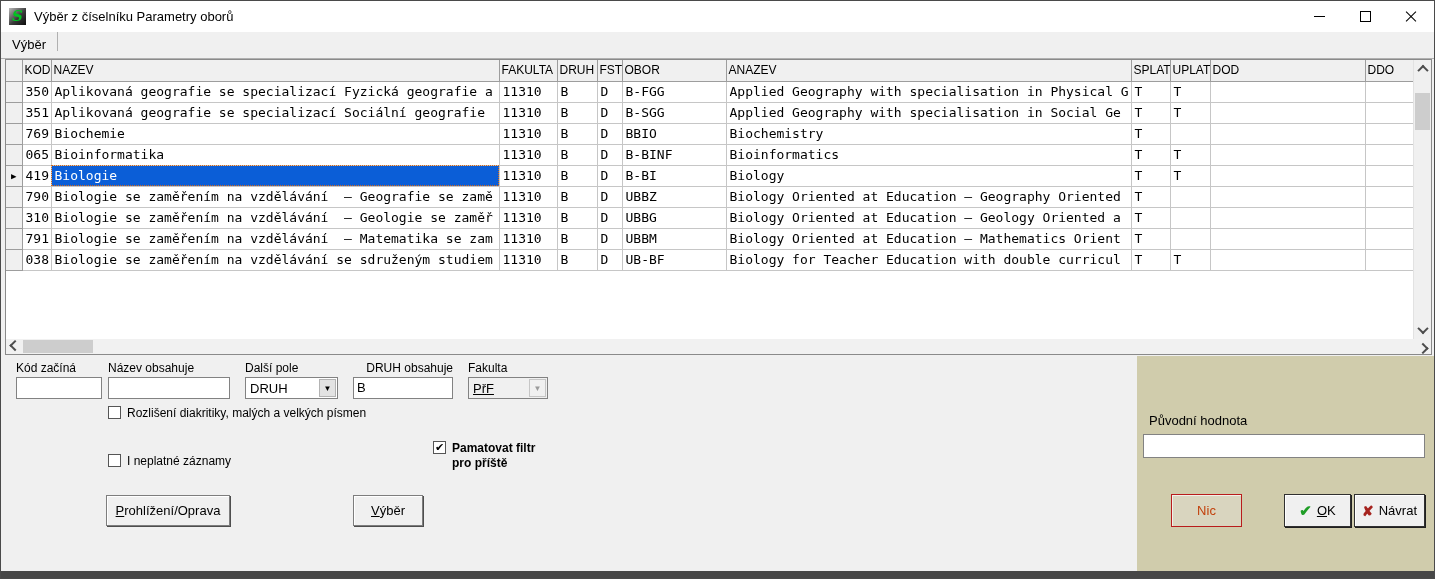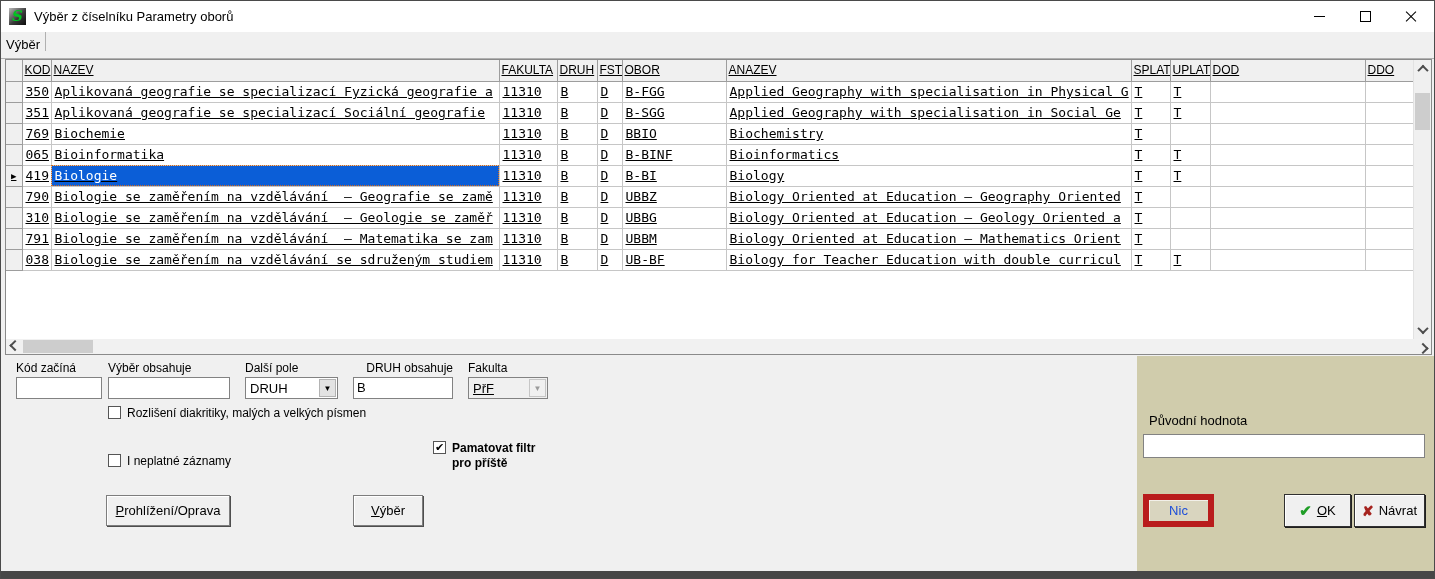--- a/index.html
+++ b/index.html
@@ -13,25 +13,25 @@
   .win-btn{width:46px;height:31px;display:flex;align-items:center;justify-content:center;}
   .ic-min{width:11px;height:1px;background:#000;}
   .ic-max{width:9px;height:9px;border:1px solid #000;}
   .ic-close{position:relative;width:12px;height:12px;}
   .ic-close::before,.ic-close::after{content:"";position:absolute;left:-1px;top:5px;width:14px;height:1px;background:#000;}
   .ic-close::before{transform:rotate(45deg);}
   .ic-close::after{transform:rotate(-45deg);}
 
   
   .menubar{position:absolute;left:0;top:31px;right:0;height:26px;background:#f0f0f0;border-bottom:1px solid #b0b0b0;}
-  .menu-item{display:inline-block;height:19px;line-height:25px;padding:0 5px;font-size:13px;border-right:1px solid #b0b0b0;}
+  .menu-item{display:inline-block;height:19px;line-height:25px;padding:0 11px;font-size:13px;border-right:1px solid #b0b0b0;}
 
   
   .table-frame{position:absolute;left:4px;top:58px;width:1427px;height:296px;border:1px solid #8a8a8a;background:#ffffff;box-sizing:border-box;overflow:hidden;}
-  table.grid{border-collapse:collapse;table-layout:fixed;width:1408px;text-decoration:underline;}
+  table.grid{border-collapse:collapse;table-layout:fixed;width:1408px;}
   table.grid th{height:21px;background:#f0f0f0;border-right:1px solid #9d9d9d;border-bottom:1px solid #9d9d9d;font-size:12px;font-weight:normal;text-align:left;padding:0 2px;overflow:hidden;white-space:nowrap;box-sizing:border-box;}
   table.grid td{height:21px;border-right:1px solid #c6c6c6;border-bottom:1px solid #c6c6c6;font-family:"DejaVu Sans Mono",monospace;font-size:13px;white-space:pre;overflow:hidden;padding:0 0 0 3px;box-sizing:border-box;}
   table.grid td.sel{background:#f0f0f0;border-right:1px solid #9d9d9d;border-bottom:1px solid #9d9d9d;padding:0;text-align:center;font-size:9px;line-height:20px;color:#000;}
   table.grid td.selcell{background:#0b5ed7;color:#ffffff;outline:1px dotted #d2691e;outline-offset:-1px;}
 
   
   .vscroll{position:absolute;top:0;right:0;width:17px;bottom:15px;background:#f0f0f0;border-left:1px solid #e2e2e2;}
   .vs-btn{position:absolute;left:0;width:17px;height:18px;display:flex;align-items:center;justify-content:center;}
   .vs-up{top:0;} .vs-down{bottom:0;}
   .vthumb{position:absolute;left:1px;width:15px;top:33px;height:37px;background:#cdcdcd;}
@@ -62,21 +62,21 @@
 
   .checkbox{position:absolute;display:flex;align-items:flex-start;}
   .cbx{width:13px;height:13px;background:#ffffff;border:1px solid #555;box-sizing:border-box;flex:0 0 auto;text-align:center;font-size:11px;line-height:11px;color:#000;}
   .cbx .mark{display:none;}
   .checkbox.checked .cbx .mark{display:inline;}
   .cblabel{margin-left:6px;font-size:12px;line-height:14px;}
   .cblabel.bold{font-weight:bold;width:100px;line-height:15px;}
 
   .btn3d{position:absolute;background:#f0f0f0;border:1px solid #7d7d7d;box-shadow:1px 1px 0 #4e4e4e,inset 1px 1px 0 #ffffff;font-size:13px;display:flex;align-items:center;justify-content:center;box-sizing:border-box;}
   .btn-strong{border:1px solid #303030;box-shadow:1px 1px 0 #202020,inset 1px 1px 0 #ffffff;}
-  .btn-disabled{background:#d9d5bf;border:6px solid #b91c1c;box-shadow:inset 1px 1px 0 rgba(255,255,255,.65);color:#1d4ed8;}
+  .btn-disabled{background:#d9d5bf;border:1px solid #b91c1c;box-shadow:inset 1px 1px 0 rgba(255,255,255,.65);color:#c2410c;margin-left:28px;}
   .okglyph{font-size:15px;font-weight:bold;margin-right:5px;}
   .crossglyph{font-size:14px;font-weight:bold;margin-right:5px;}
 </style>
 </head>
 <body>
 
 <div class="window">
 
   <div class="titlebar">
     <div class="app-icon">S</div>
@@ -276,21 +276,21 @@
         </div>
       <div class="hthumb"></div>
       <div class="hs-btn hs-right">
           <span class="chev right"></span>
         </div>
     </div>
   </div>
 
   <div class="filter-panel">
     <div class="flabel" style="left:8px;top:5px;">Kód začíná</div>
-    <div class="flabel" style="left:100px;top:5px;">Výběr obsahuje</div>
+    <div class="flabel" style="left:100px;top:5px;">Název obsahuje</div>
     <div class="flabel" style="left:237px;top:5px;">Další pole</div>
     <div class="flabel" style="left:345px;top:5px;width:100px;text-align:right;">DRUH obsahuje</div>
     <div class="flabel" style="left:460px;top:5px;">Fakulta</div>
 
     <div class="tbox" style="left:8px;top:21px;width:86px;"></div>
     <div class="tbox" style="left:100px;top:21px;width:122px;"></div>
 
     <div class="combo" style="left:237px;top:21px;width:93px;">
       <span class="val">DRUH</span>
       <span class="drop">▼</span>

